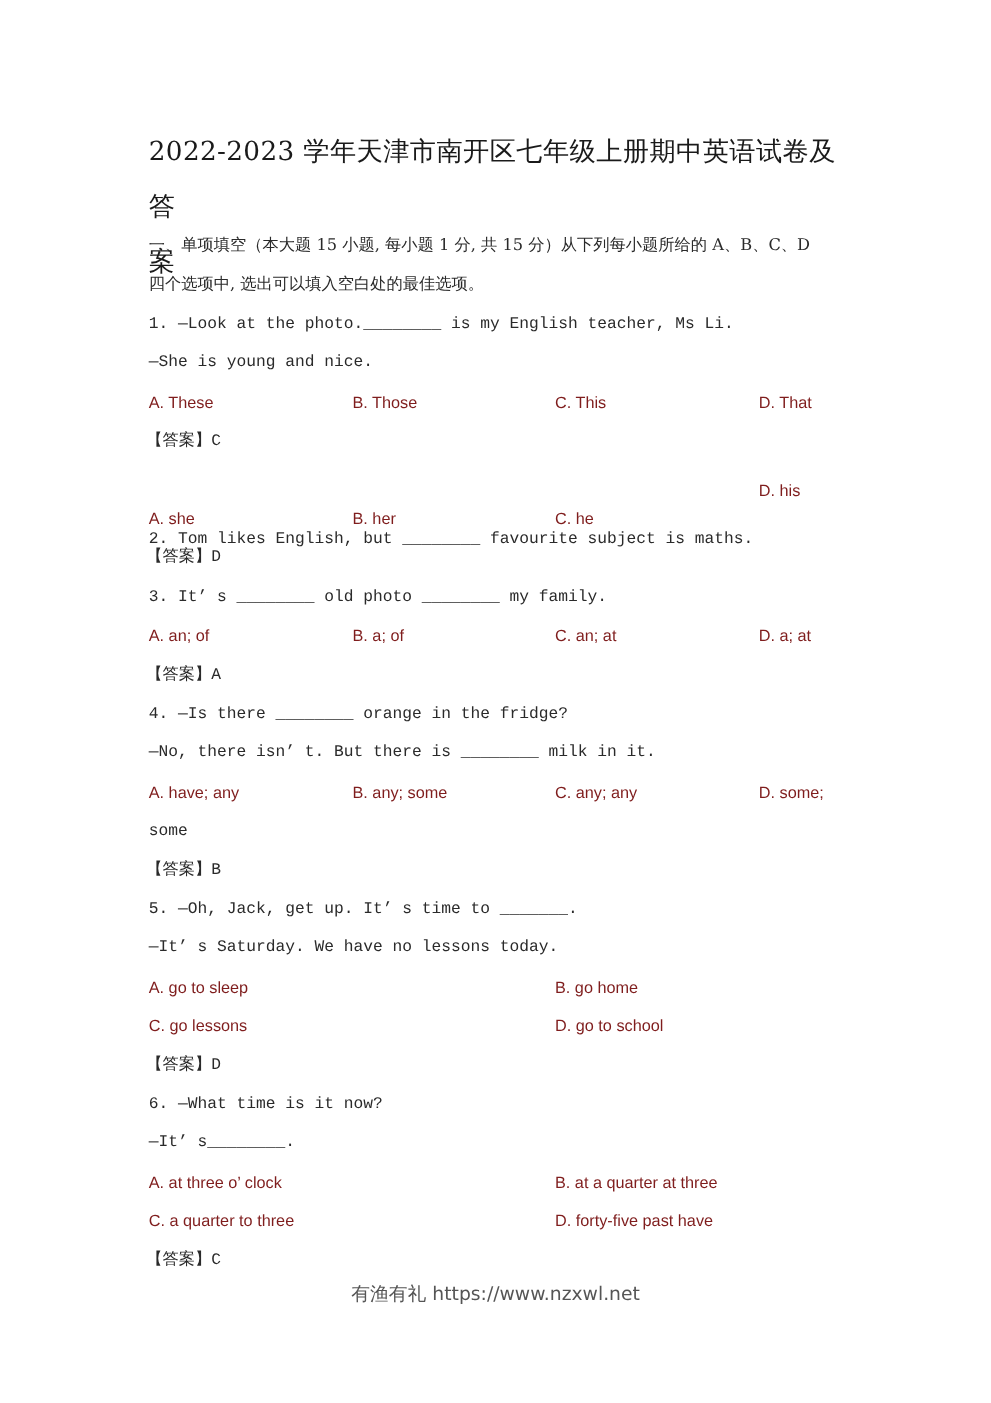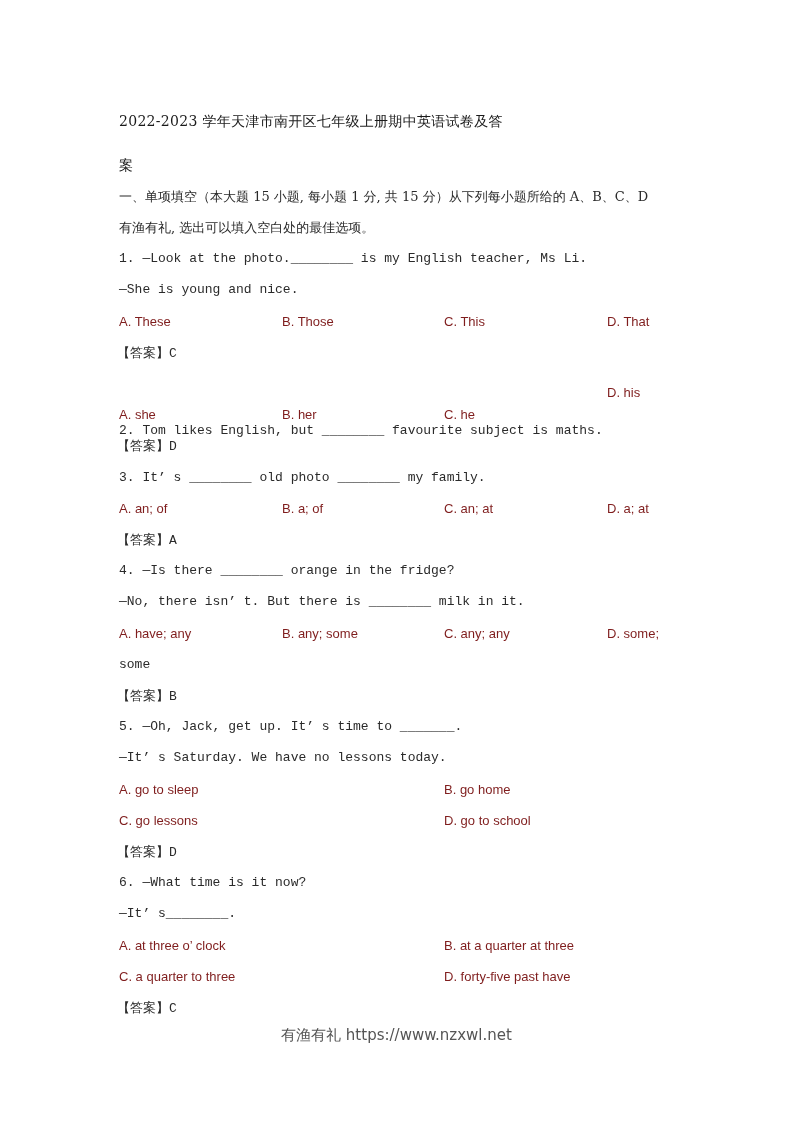--- a/index.html
+++ b/index.html
@@ -4,21 +4,21 @@
   <style>
     html, body { margin: 0; padding: 0; background: #ffffff; }
     body {
       width: 793px; height: 1122px; position: relative; overflow: hidden;
       font-family: "DejaVu Serif", "Liberation Serif", serif;
       color: #222222;
     }
     .page { position: absolute; left: 0; top: 0; width: 793px; height: 1122px; }
     .title {
       position: absolute; left: 119px; top: 99px; width: 570px;
-      font-size: 14px; line-height: 44px; color: #1a1a1a; letter-spacing: 0.3px;
+      font-size: 21px; line-height: 44px; color: #1a1a1a; letter-spacing: 0.3px;
     }
     .line {
       position: absolute; left: 119px; white-space: pre;
       font-family: "Liberation Mono", "DejaVu Sans Mono", monospace;
       font-size: 13px; line-height: 18px; color: #2a2a2a;
     }
     .cn { font-family: "DejaVu Serif", serif; }
     .opt { position: absolute; white-space: pre;
       font-family: Liberation Sans, sans-serif;
       font-size: 13px; line-height: 18px; color: #7f1d1d; }
@@ -35,21 +35,21 @@
 <body>
 
 <div class="page">
 
   <div class="title">
     <div>2022-2023 学年天津市南开区七年级上册期中英语试卷及答</div>
     <div>案</div>
   </div>
 
   <div class="line cn" style="top:188px;">一、单项填空（本大题 15 小题, 每小题 1 分, 共 15 分）从下列每小题所给的 A、B、C、D</div>
-  <div class="line cn" style="top:219px;">有渔有礼, 选出可以填入空白处的最佳选项。</div>
+  <div class="line cn" style="top:219px;">四个选项中, 选出可以填入空白处的最佳选项。</div>
 
   <div>
     <div class="line" style="top:250px;">1. —Look at the photo.________ is my English teacher, Ms Li.</div>
     <div class="line" style="top:281px;">—She is young and nice.</div>
     <div class="opt" style="left:119px; top:313px;">A. These</div>
     <div class="opt" style="left:282px; top:313px;">B. Those</div>
     <div class="opt" style="left:444px; top:313px;">C. This</div>
     <div class="opt" style="left:607px; top:313px;">D. That</div>
     <div class="answer" style="top:344px;"><span>【答案】</span><span class="val">C</span></div>
   </div>

